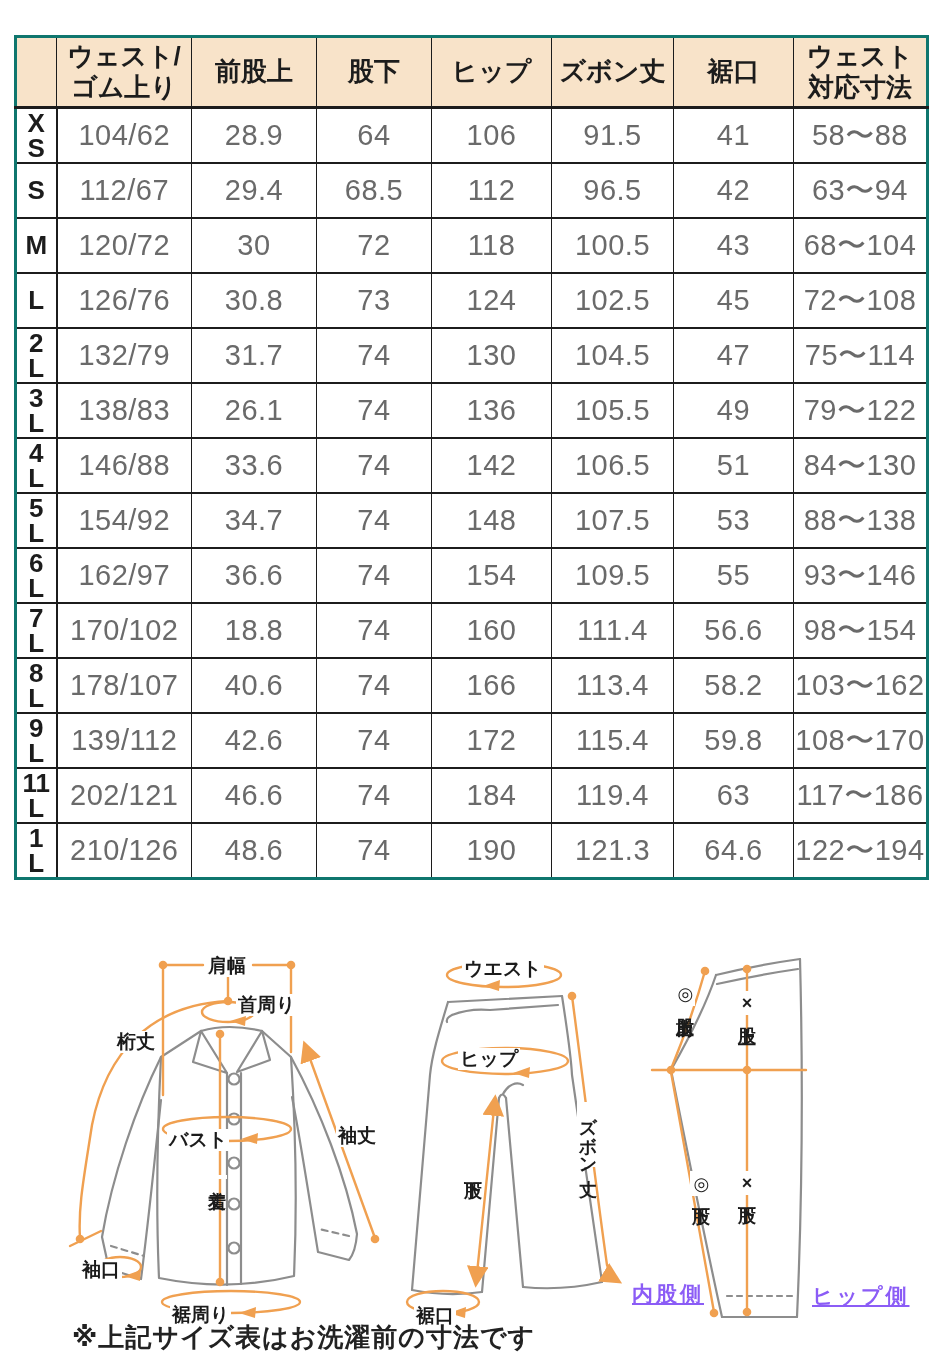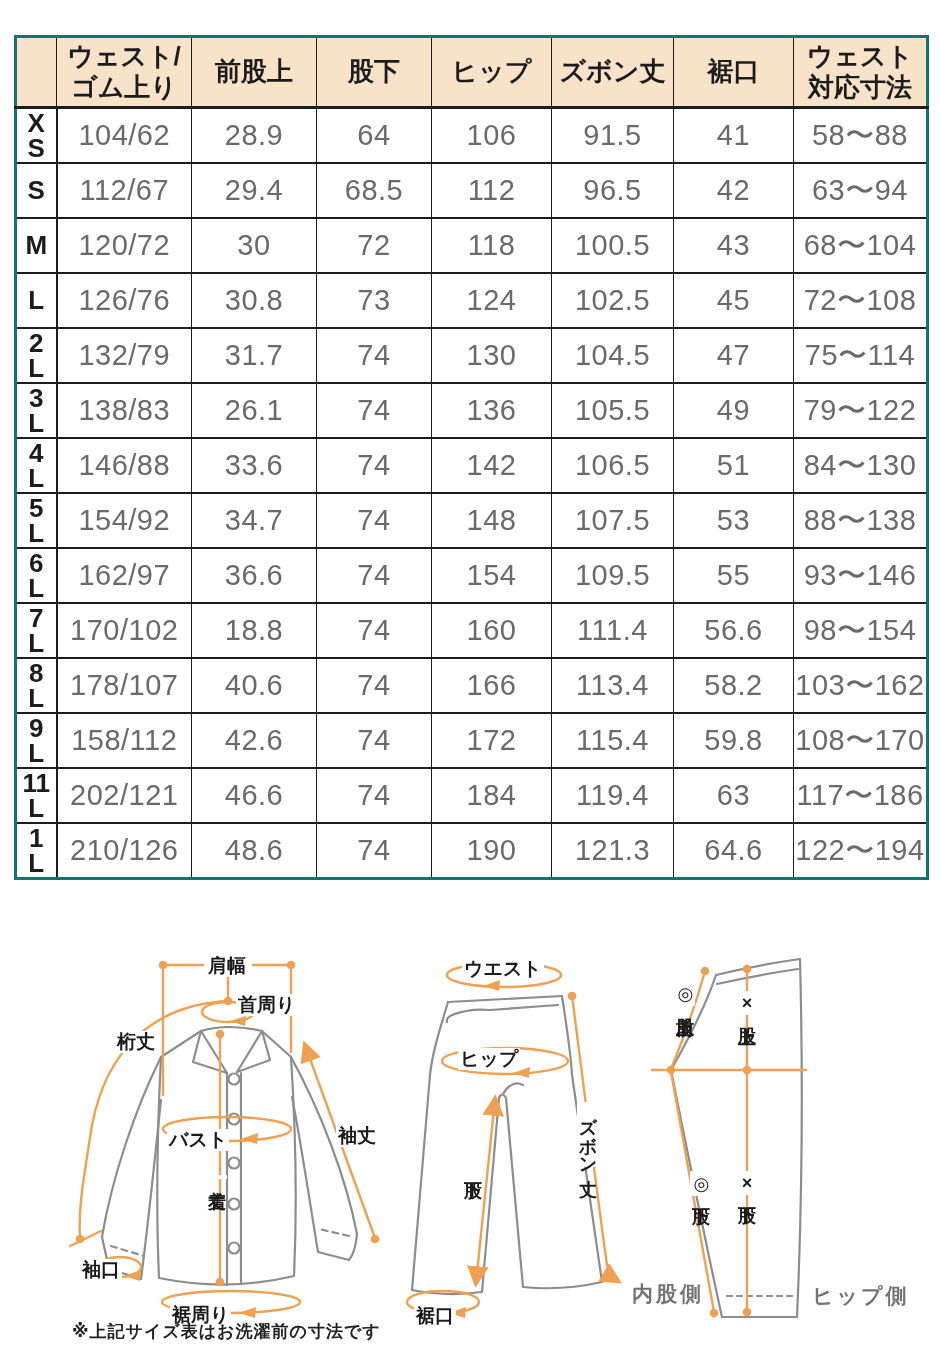--- a/index.html
+++ b/index.html
@@ -17,23 +17,23 @@
     background:#fff;border-right:2px solid #1c1c1c;}
   table.size tbody td{height:53px;font-size:29px;color:#6a6a6a;letter-spacing:0.5px;}
   table.size tbody tr{border-top:2px solid #1c1c1c;}
 
   
   .dg{position:absolute;left:0;top:945px;width:800px;height:378px;}
   .dg svg{position:absolute;left:0;top:0;}
   .dlabel{position:absolute;font-weight:bold;font-size:19px;color:#1b1b1b;background:#fff;
     line-height:1.05;padding:1px 2px;white-space:pre;}
   .vlabel{writing-mode:vertical-rl;text-orientation:upright;padding:2px 1px;font-size:18px;}
-  .gray{color:#737373;background:transparent;font-size:21px;letter-spacing:3px;}
-
-  .note{position:absolute;left:72px;top:1320px;font-size:17px;font-weight:bold;color:#222;
+  .gray{color:#8b5cf6;background:transparent;font-size:21px;letter-spacing:3px;text-decoration:underline;}
+
+  .note{position:absolute;left:72px;top:1320px;font-size:26px;font-weight:bold;color:#222;
     letter-spacing:1px;}
 </style>
 </head>
 <body>
 
 <div class="page">
 
   <table class="size">
     <colgroup>
       <col style="width:41px">
@@ -174,21 +174,21 @@
           <td>40.6</td>
           <td>74</td>
           <td>166</td>
           <td>113.4</td>
           <td>58.2</td>
           <td>103〜162</td>
         </tr>
         <tr>
           <th>9
 L</th>
-          <td>158/112</td>
+          <td>139/112</td>
           <td>42.6</td>
           <td>74</td>
           <td>172</td>
           <td>115.4</td>
           <td>59.8</td>
           <td>108〜170</td>
         </tr>
         <tr>
           <th>11
 L</th>

